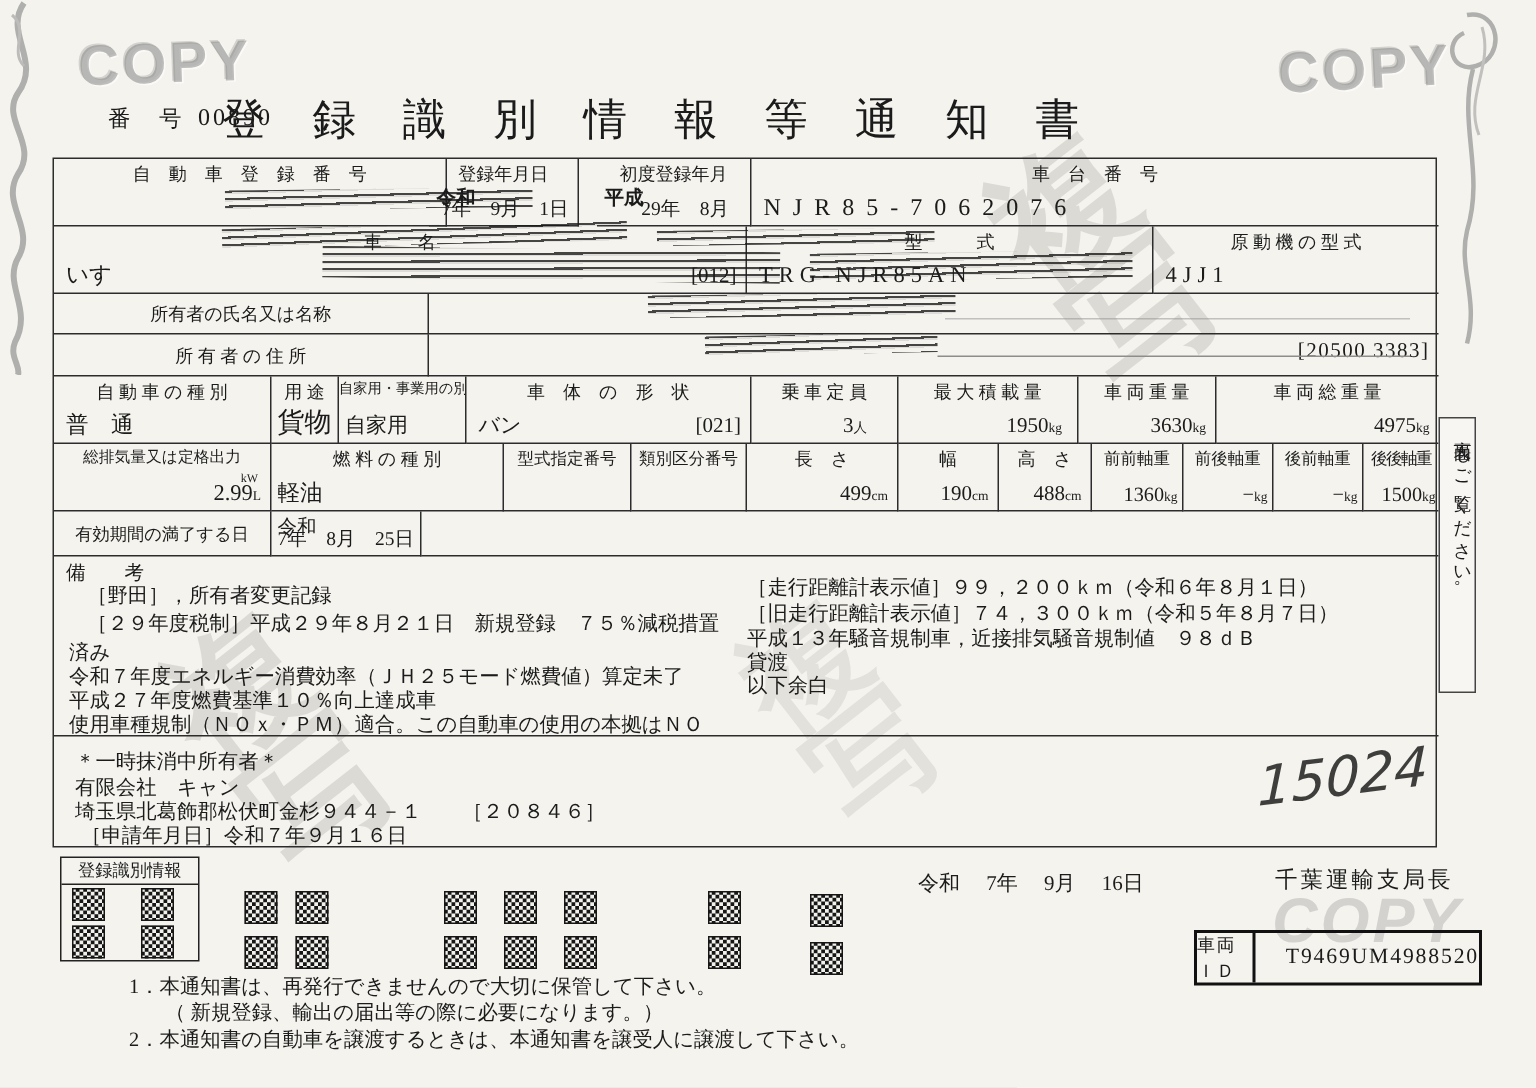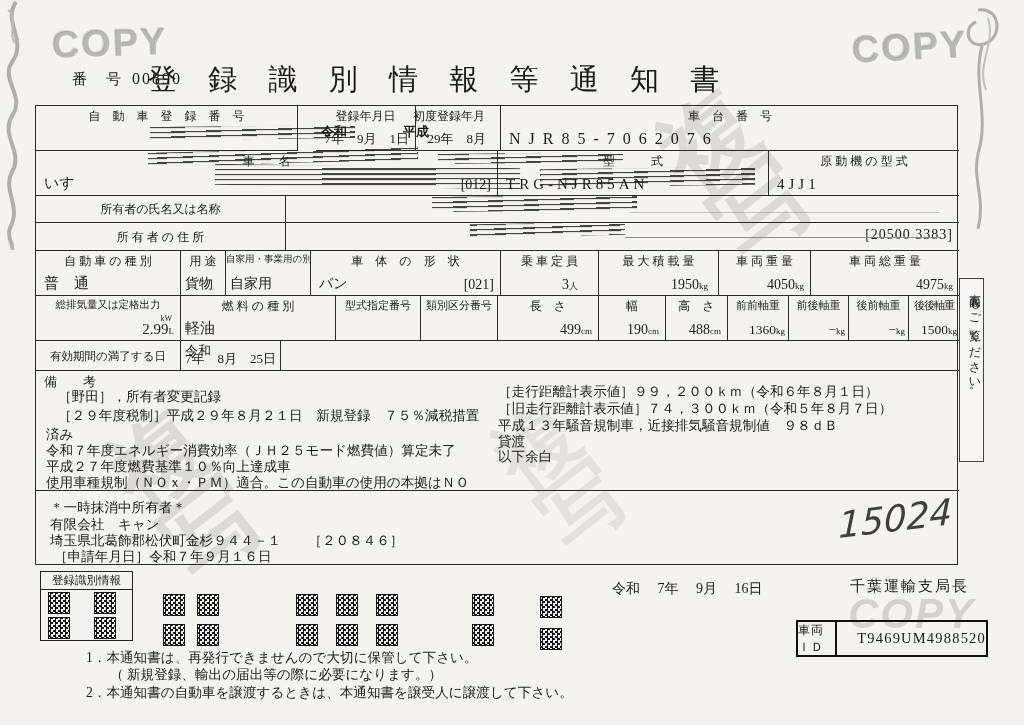--- a/index.html
+++ b/index.html
@@ -98,21 +98,21 @@
 
   <div class="abs" style="left:72px;top:70px;font-size:15px;letter-spacing:2px">番　号</div>
   <div class="abs" style="left:132px;top:70px;font-size:16px;letter-spacing:2px">00890</div>
   <div class="abs" style="left:148px;top:60px;font-size:29px;letter-spacing:12px;white-space:nowrap">登 録 識 別 情 報 等 通 知 書</div>
 
   <div class="tbl">
 
     <div class="cell" style="left:0;top:0;width:262px;height:45px">
       <div class="hdr">自　動　車　登　録　番　号</div>
     </div>
-    <div class="cell" style="left:280px;top:0;width:100px;height:45px">
+    <div class="cell" style="left:250px;top:0;width:100px;height:45px">
       <div class="hdr">登録年月日</div>
       <div class="era">令和</div>
       <div class="dateline">7年　9月　1日</div>
     </div>
     <div class="cell" style="left:362px;top:0;width:103px;height:45px">
       <div class="hdr">初度登録年月</div>
       <div class="era">平成</div>
       <div class="dateline" style="right:14px">29年　8月</div>
     </div>
     <div class="cell norb" style="left:465px;top:0;width:458px;height:45px">
@@ -145,42 +145,42 @@
     <div class="cell norb" style="left:250px;top:117px;width:673px;height:28px">
       <div class="abs" style="right:6px;top:4px;font-size:14px;letter-spacing:1px">[20500 3383]</div>
     </div>
 
     <div class="cell" style="left:0;top:145px;width:145px;height:45px">
       <div class="hdr">自 動 車 の 種 別</div>
       <div class="bottomline leftal" style="font-size:15px">普　通</div>
     </div>
     <div class="cell" style="left:145px;top:145px;width:45px;height:45px">
       <div class="hdr">用 途</div>
-      <div class="bottomline leftal" style="left:4px;font-size:14px">貨物</div>
+      <div class="bottomline leftal" style="left:4px;font-size:18px">貨物</div>
     </div>
     <div class="cell" style="left:190px;top:145px;width:85px;height:45px">
       <div class="hdr" style="font-size:9.5px">自家用・事業用の別</div>
       <div class="bottomline leftal" style="left:4px;font-size:14px">自家用</div>
     </div>
     <div class="cell" style="left:275px;top:145px;width:190px;height:45px">
       <div class="hdr">車　体　の　形　状</div>
       <div class="bottomline leftal" style="font-size:14px">バン</div>
       <div class="bottomline rightal" style="font-size:14px">[021]</div>
     </div>
     <div class="cell" style="left:465px;top:145px;width:98px;height:45px">
       <div class="hdr">乗 車 定 員</div>
       <div class="bottomline rightal" style="right:20px;font-size:14px"><span>3</span><span class="unit">人</span></div>
     </div>
     <div class="cell" style="left:563px;top:145px;width:120px;height:45px">
       <div class="hdr">最 大 積 載 量</div>
       <div class="bottomline rightal" style="right:10px;font-size:14px"><span>1950</span><span class="unit">kg</span></div>
     </div>
     <div class="cell" style="left:683px;top:145px;width:92px;height:45px">
       <div class="hdr">車 両 重 量</div>
-      <div class="bottomline rightal" style="font-size:14px"><span>4050</span><span class="unit">kg</span></div>
+      <div class="bottomline rightal" style="font-size:14px"><span>3630</span><span class="unit">kg</span></div>
     </div>
     <div class="cell norb" style="left:775px;top:145px;width:148px;height:45px">
       <div class="hdr">車 両 総 重 量</div>
       <div class="bottomline rightal" style="font-size:14px"><span>4975</span><span class="unit">kg</span></div>
     </div>
 
     <div class="cell" style="left:0;top:190px;width:145px;height:45px">
       <div class="hdr" style="font-size:10.5px">総排気量又は定格出力</div>
       <div class="abs" style="right:8px;top:18px;font-size:8px">kW</div>
       <div class="bottomline rightal" style="font-size:15px"><span>2.99</span><span class="unit">L</span></div>

